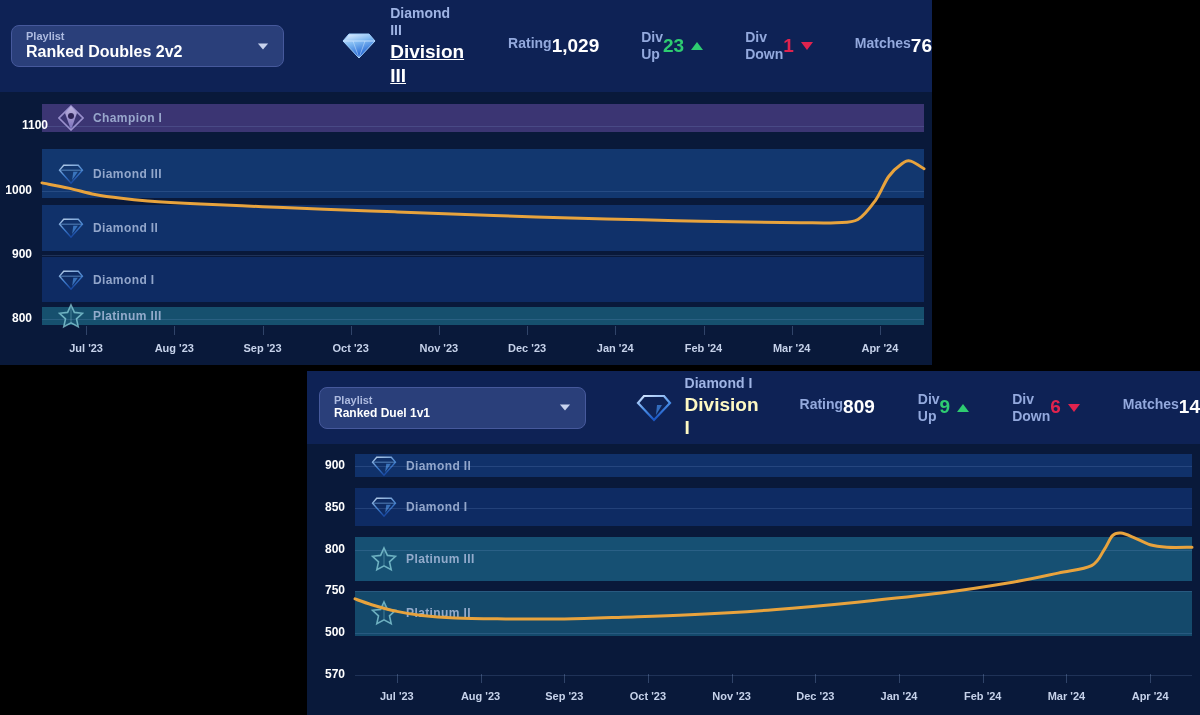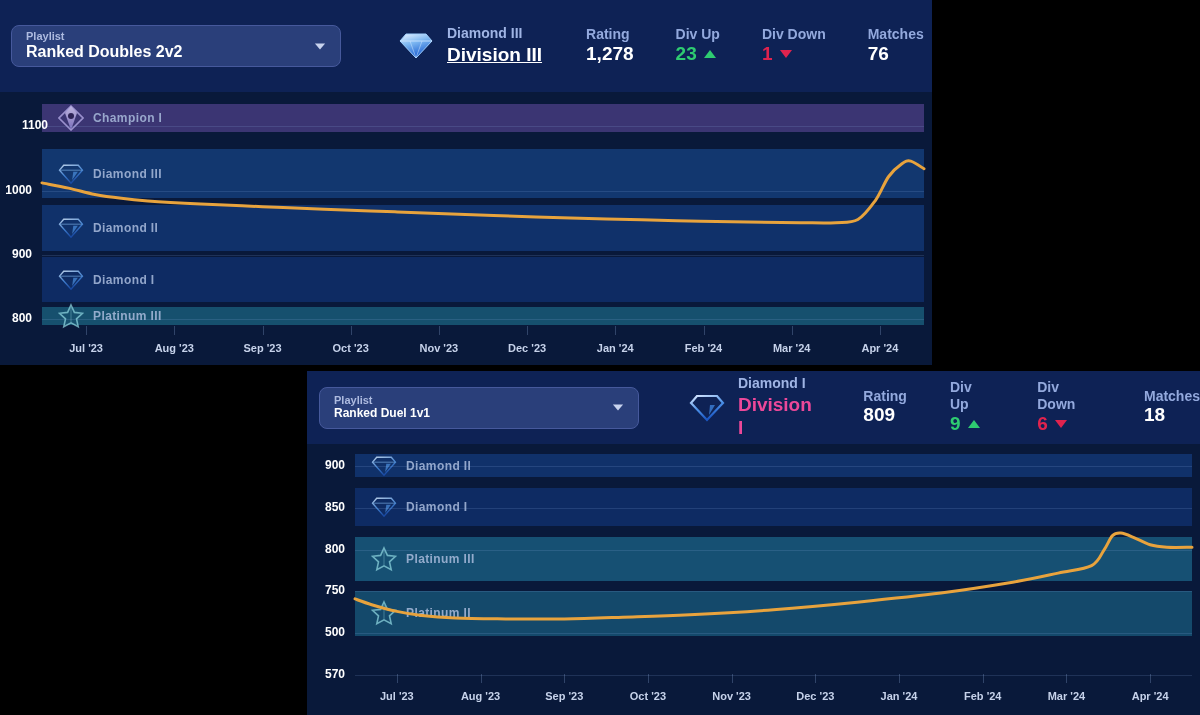--- a/index.html
+++ b/index.html
@@ -11,21 +11,21 @@
   .hdr{position:absolute;left:0;top:0;width:100%;background:#0e2255;display:flex;align-items:center;}
   .pl-select{display:flex;align-items:center;justify-content:space-between;
     background:#2a3f7a;border:1px solid #46599c;border-radius:8px;box-sizing:border-box;}
   .pl-left{display:flex;flex-direction:column;justify-content:center;}
   .pl-label{color:#aebbe0;font-weight:bold;line-height:1.15;}
   .pl-value{color:#ffffff;font-weight:bold;line-height:1.15;}
   .caret{width:0;height:0;border-left:6px solid transparent;border-right:6px solid transparent;
     border-top:7px solid #c8d3ee;}
 
   .stats{display:flex;align-items:center;}
-  .stat{display:flex;flex-direction:column;}
+  .stat{display:flex;flex-direction:row;}
   .stat .k{color:#93a9dd;font-weight:bold;line-height:1.2;}
   .stat .v{color:#ffffff;font-weight:bold;line-height:1.2;display:flex;align-items:center;gap:7px;}
   .stat .v.up{color:#2ecc71;}
   .stat .v.down{color:#e0234e;}
   .tri-up{width:0;height:0;border-left:6px solid transparent;border-right:6px solid transparent;border-bottom:8px solid #2ecc71;}
   .tri-dn{width:0;height:0;border-left:6px solid transparent;border-right:6px solid transparent;border-top:8px solid #e0234e;}
 
   .rankbox{display:flex;align-items:center;}
   .rankbox .txt{display:flex;flex-direction:column;justify-content:center;}
 
@@ -72,21 +72,21 @@
       </span>
       <span class="txt">
         <span style="color:#9fb4e4;font-size:14px;font-weight:bold;line-height:1.25;">Diamond III</span>
         <span style="color:#ffffff;font-size:19px;font-weight:bold;line-height:1.25;text-decoration:underline;">Division III</span>
       </span>
     </div>
 
     <div class="stats" style="margin-left:44px;gap:42px;">
       <div class="stat">
         <span class="k" style="font-size:14px;">Rating</span>
-        <span class="v" style="font-size:19px;">1,278</span>
+        <span class="v" style="font-size:19px;">1,029</span>
       </div>
       <div class="stat">
         <span class="k" style="font-size:14px;">Div Up</span>
         <span class="v up" style="font-size:19px;">
           <span>23</span>
           <span class="tri-up"></span>
         </span>
       </div>
       <div class="stat">
         <span class="k" style="font-size:14px;">Div Down</span>
@@ -235,21 +235,21 @@
                 <stop offset=".55" stop-color="#4d92e8"></stop>
             <stop offset="1" stop-color="#1b57c4"></stop>
               </linearGradient>
             </defs>
           <path d="M2 10 L8 3 L28 3 L34 10 L18 27 Z" fill="none" stroke="url(#dg1)" stroke-width="2.2"></path>
           <path d="M21 12 L26 12 L20 22 Z" fill="#3f86e0" opacity=".75"></path>
         </svg>
       </span>
       <span class="txt">
         <span style="color:#9fb4e4;font-size:14px;font-weight:bold;line-height:1.25;">Diamond I</span>
-        <span style="color:#ec4899;font-size:19px;font-weight:bold;line-height:1.25;">Division I</span>
+        <span style="color:#fef9c3;font-size:19px;font-weight:bold;line-height:1.25;">Division I</span>
       </span>
     </div>
 
     <div class="stats" style="margin-left:41px;gap:43px;">
       <div class="stat">
         <span class="k" style="font-size:14px;">Rating</span>
         <span class="v" style="font-size:19px;">809</span>
       </div>
       <div class="stat">
         <span class="k" style="font-size:14px;">Div Up</span>
@@ -260,21 +260,21 @@
       </div>
       <div class="stat">
         <span class="k" style="font-size:14px;">Div Down</span>
         <span class="v down" style="font-size:19px;">
           <span>6</span>
           <span class="tri-dn"></span>
         </span>
       </div>
       <div class="stat">
         <span class="k" style="font-size:14px;">Matches</span>
-        <span class="v" style="font-size:19px;">18</span>
+        <span class="v" style="font-size:19px;">14</span>
       </div>
     </div>
   </div>
 
   <div class="chart" style="left:0;top:73px;width:893px;height:271px;">
       <div class="plot" style="left: 48px; top: 10px; width: 837px; height: 229px;">
         <div class="band" style="top: 0px; height: 23.3164px; background: rgb(16, 49, 106);">
           <span class="rankicon" style="width:30px;margin-left:14px;opacity:.85;">
             <svg width="26" height="22" viewBox="0 0 34 28">
               <defs>

